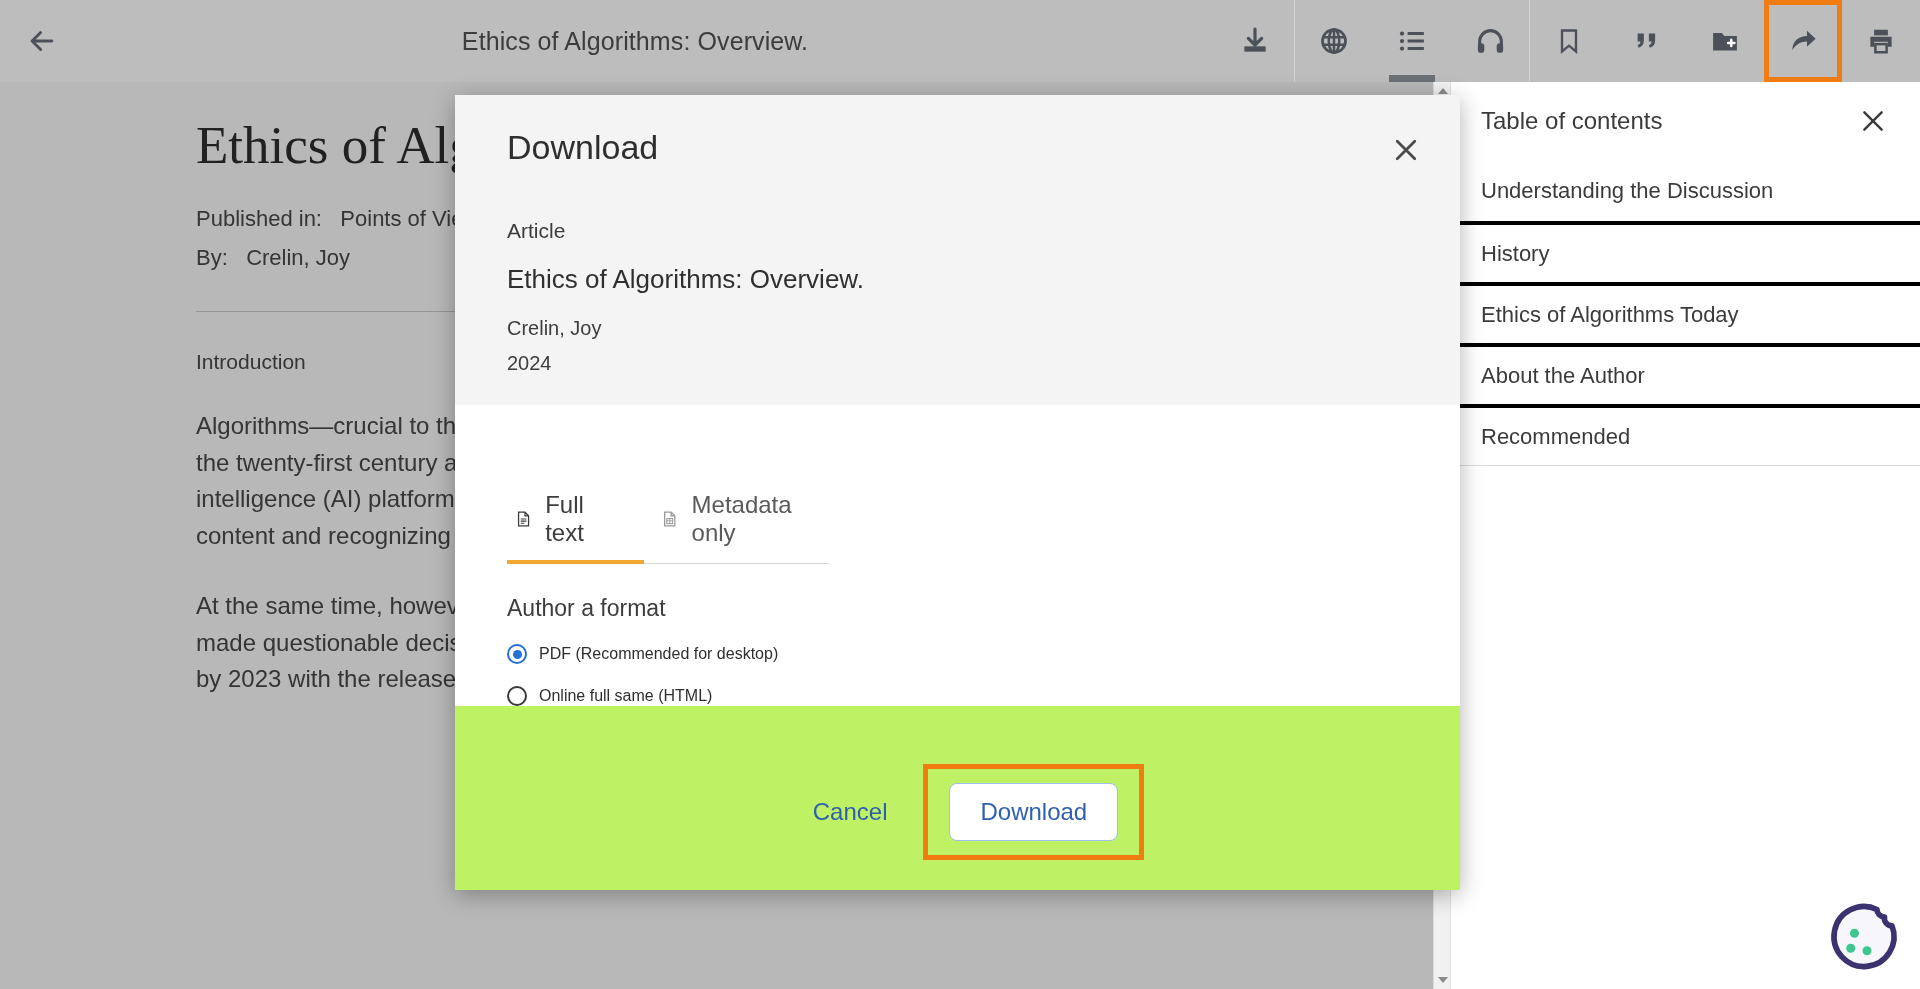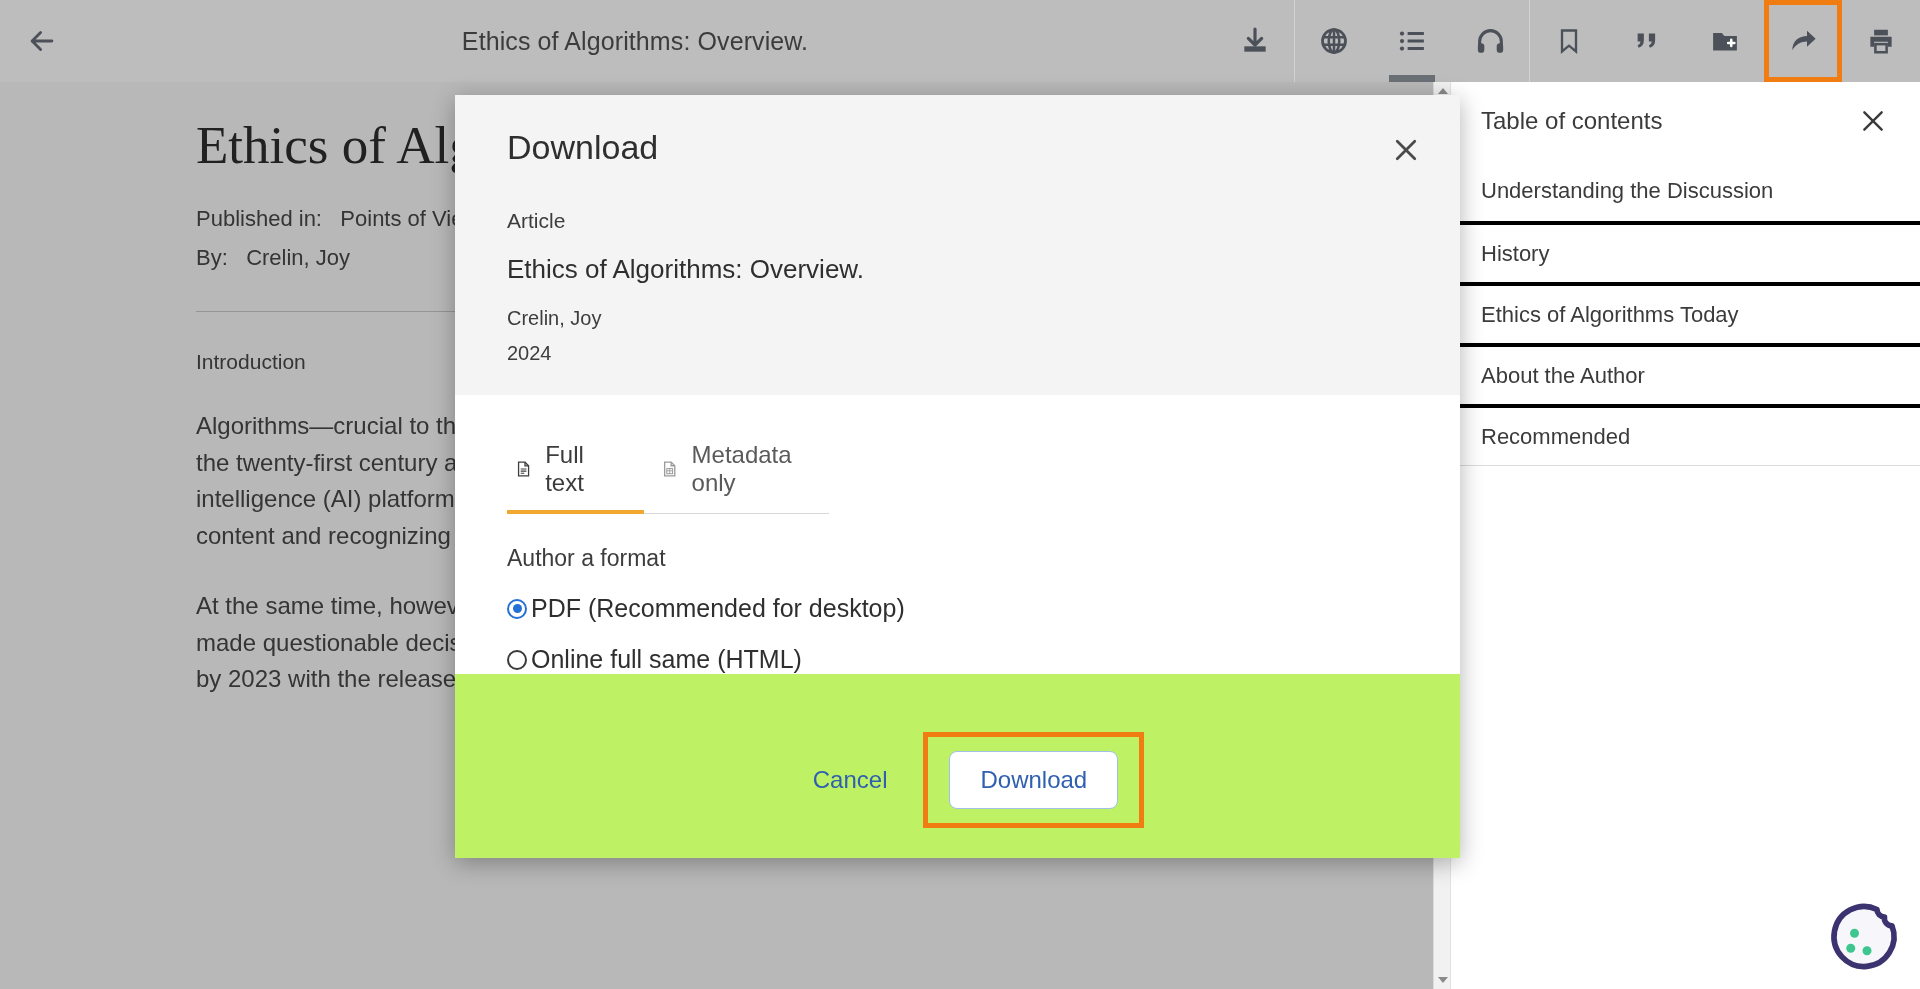--- a/index.html
+++ b/index.html
@@ -181,27 +181,27 @@
   }
   .mh-top {
     display: flex; align-items: flex-start; justify-content: space-between;
   }
   .mh-title { font-size: 34px; color: #2f2f2f; font-weight: 400; }
   .mh-close {
     width: 40px; height: 40px; cursor: pointer;
     display: flex; align-items: center; justify-content: center;
     margin-top: 2px;
   }
-  .mh-kind { margin-top: 39px; font-size: 21px; color: #3d3d3d; }
+  .mh-kind { margin-top: 49px; font-size: 21px; color: #3d3d3d; }
   .mh-article { margin-top: 21px; font-size: 26px; color: #2f2f2f; }
   .mh-author { margin-top: 22px; font-size: 20px; color: #3d3d3d; }
   .mh-year { margin-top: 12px; font-size: 20px; color: #3d3d3d; }
 
   .modal-body { padding: 46px 52px 0 52px; background:#fff; }
-  .tabs { display: flex; align-items: flex-start; gap: 0; position: relative; }
+  .tabs { display: flex; align-items: flex-start; gap: 0; position: relative; margin-top: 40px; }
   .tab {
     display: flex; align-items: center; gap: 13px;
     padding: 0 28px 17px 8px;
     font-size: 24px;
     color: #3d3d3d;
     cursor: pointer;
     position: relative;
   }
   .tab.inactive { color: #5a5a5a; padding-left: 28px; }
   .tab-underline-track {
@@ -210,22 +210,22 @@
   .tabs-row { position: relative; width: 322px; }
   .tab-active-bar {
     position: absolute; left: 0; bottom: 0; width: 137px; height: 4px; background: #f0a830;
   }
   .select-format {
     margin-top: 31px;
     font-size: 23px; color: #3d3d3d;
   }
   .radio-row {
     margin-top: 22px;
-    display: flex; align-items: center; gap: 4px;
-    font-size: 25px; color: #2f2f2f;
+    display: flex; align-items: center; gap: 12px;
+    font-size: 16px; color: #2f2f2f;
     cursor: pointer;
   }
   .radio {
     width: 20px; height: 20px; border-radius: 50%;
     border: 2px solid #3a3a3a;
     display: flex; align-items: center; justify-content: center;
     flex: none;
   }
   .radio.checked { border-color: #2470d6; }
   .radio.checked::after {

